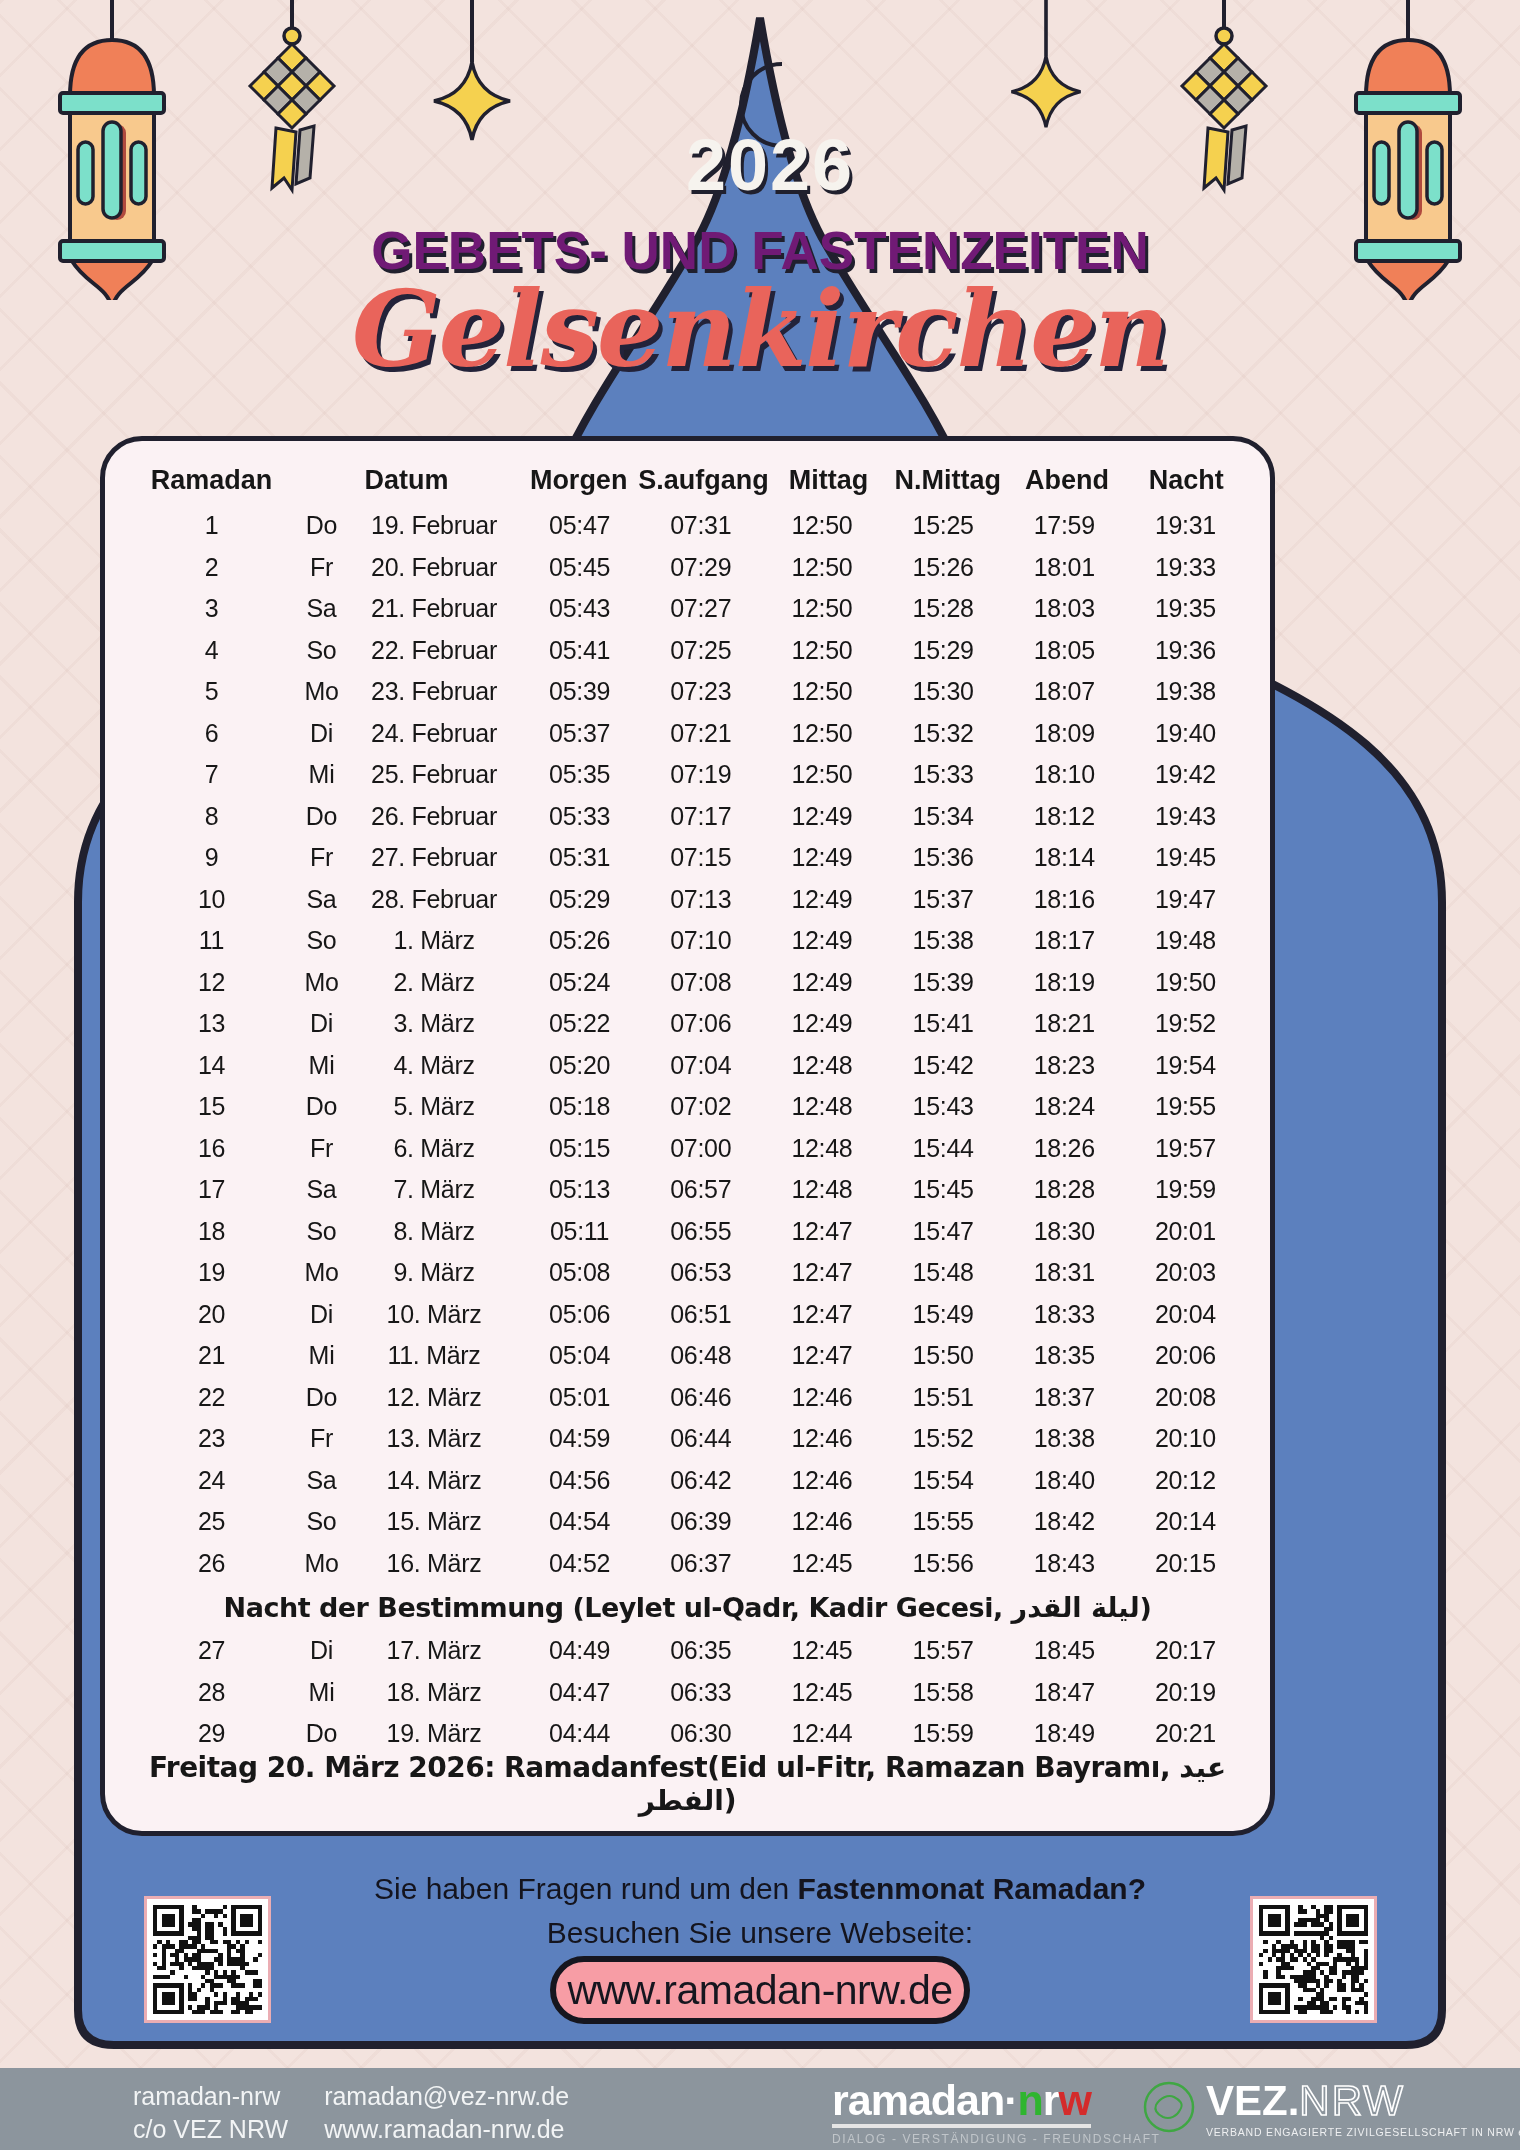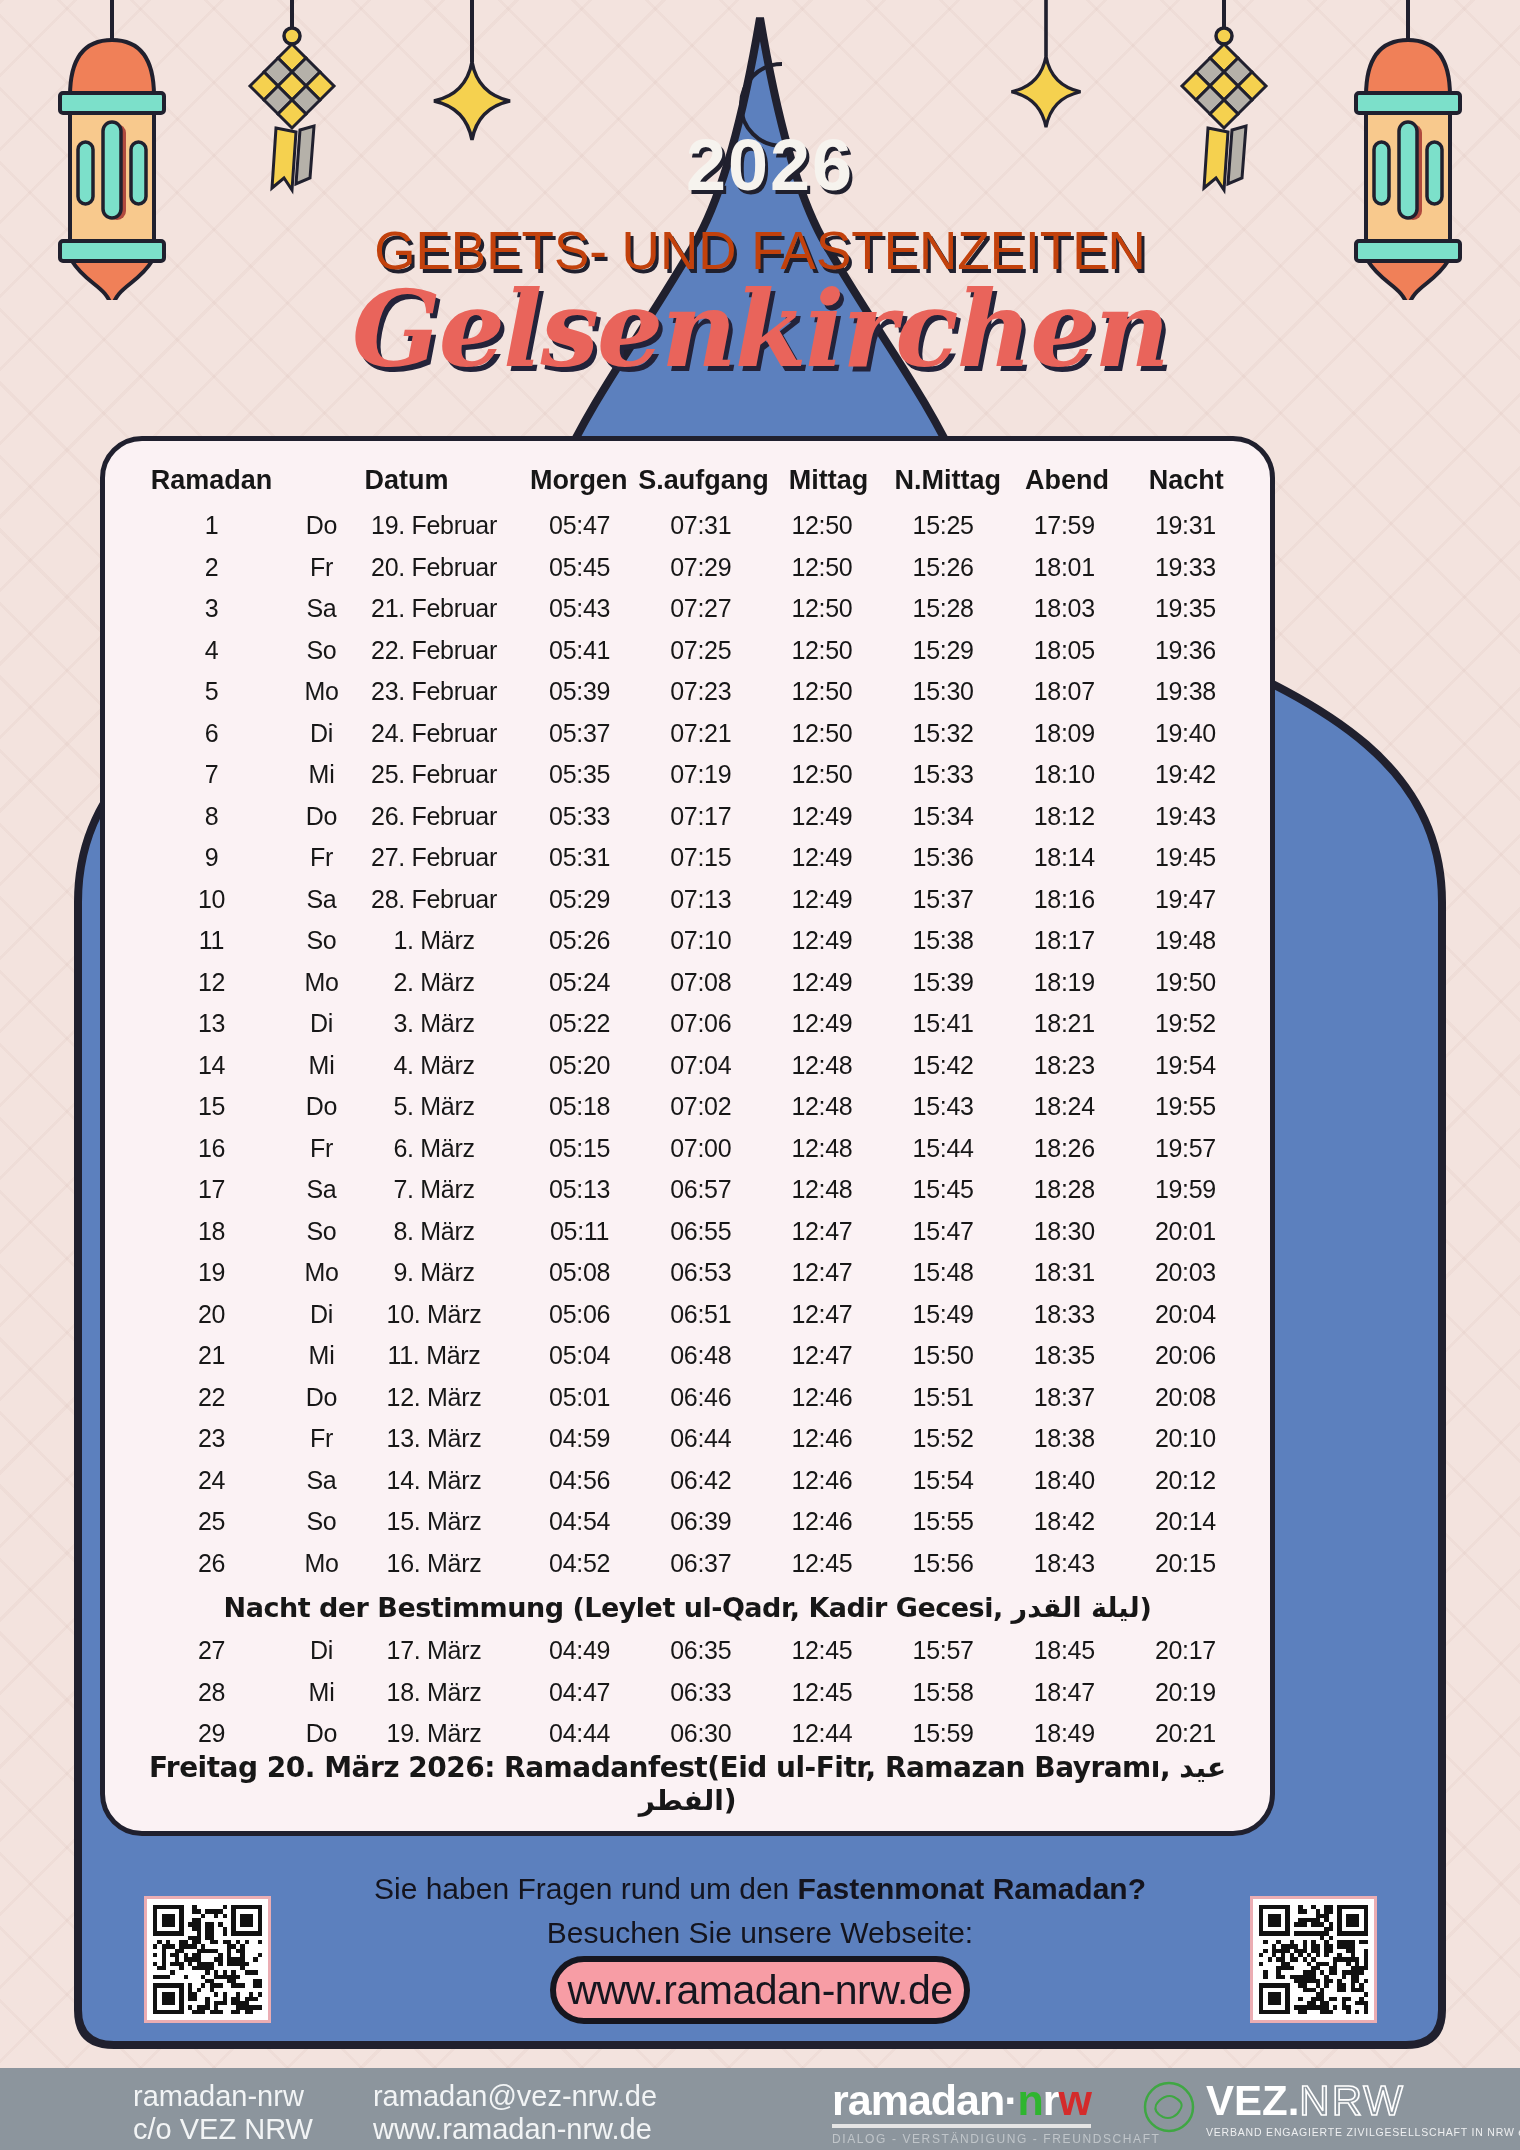--- a/index.html
+++ b/index.html
@@ -21,21 +21,21 @@
 
   
   .year {
     position:absolute; left:0; top:124px; width:100%; text-align:center; z-index:3;
     font-size:72px; font-weight:bold; color:#F6F3EE; letter-spacing:2px;
     text-shadow:3px 4px 0 #20202e;
     padding-left:20px;
   }
   .main-title {
     position:absolute; left:0; top:220px; width:100%; text-align:center; z-index:3;
-    font-size:53px; font-weight:normal; color:#c2410c; letter-spacing:0px;
+    font-size:53px; font-weight:bold; color:#701a75; letter-spacing:0px;
     text-shadow:3px 4px 0 #20202e; white-space:nowrap;
   }
   .city-title {
     position:absolute; left:0; top:268px; width:100%; text-align:center; z-index:4;
     font-family:"DejaVu Serif", serif; font-style:italic; font-weight:bold;
     font-size:104px; color:#E9645B; letter-spacing:-2px;
     text-shadow:4px 5px 0 #23233a;
   }
 
   
@@ -88,22 +88,22 @@
   .qr svg { width:100%; height:100%; display:block; }
   .qr-left  { left:144px; }
   .qr-right { left:1250px; }
 
   
   .footer {
     position:absolute; left:0; top:2068px; width:1520px; height:82px; z-index:5;
     background:#8C959D; color:#F2F4F5;
   }
   .footer .contact {
-    position:absolute; left:133px; top:12px; display:flex; gap:44px;
-    font-size:29px; line-height:33px;justify-content:center;
+    position:absolute; left:133px; top:12px; display:flex; gap:20px;
+    font-size:25px; line-height:33px;justify-content:center;
   }
   .footer .contact .col3 { margin-left:16px; }
   .logo-rnrw { position:absolute; left:832px; top:10px; width:270px; }
   .logo-rnrw .word {
     font-size:43px; font-weight:bold; letter-spacing:-1px; line-height:44px;
     border-bottom:4px solid #e5e5e5; padding-bottom:2px; display:inline-block;
   }
   .logo-rnrw .word .w-white { color:#ffffff; }
   .logo-rnrw .word .w-green { color:#2FB52F; }
   .logo-rnrw .word .w-red   { color:#D42B2B; }

